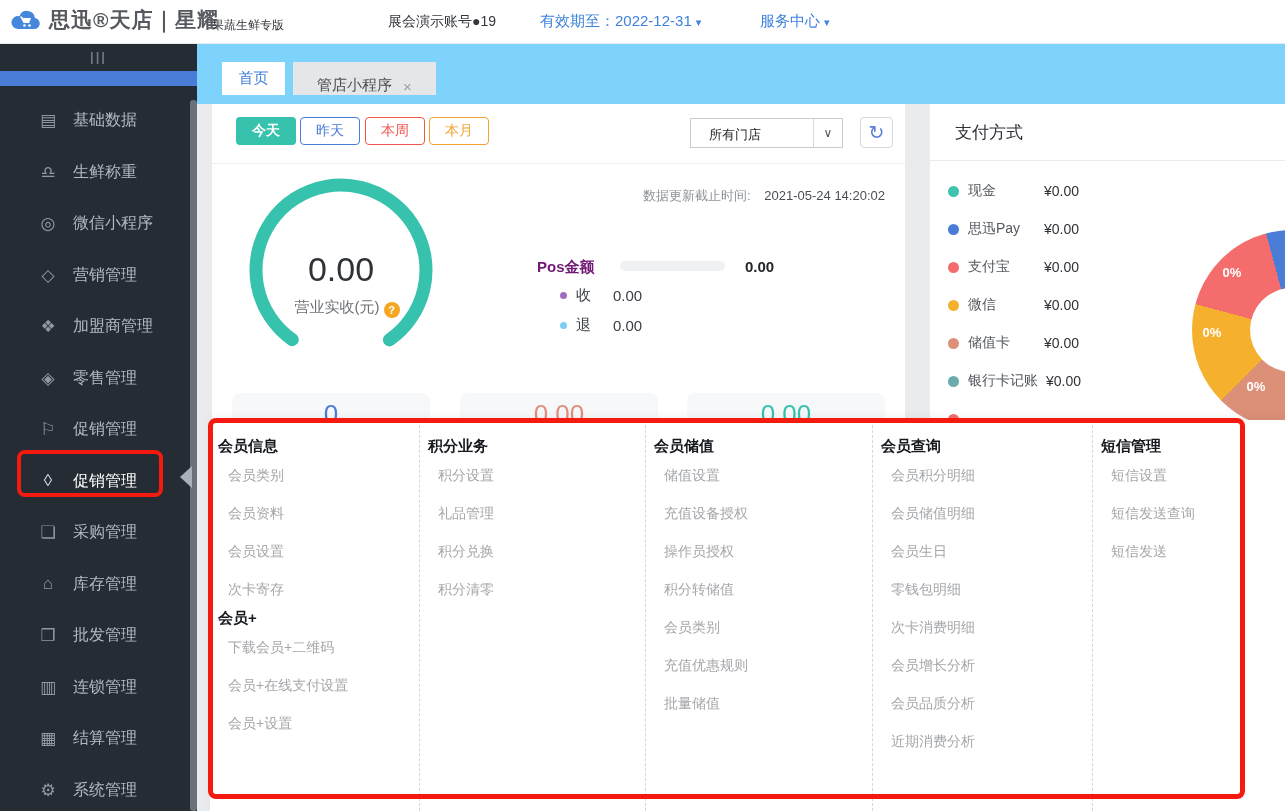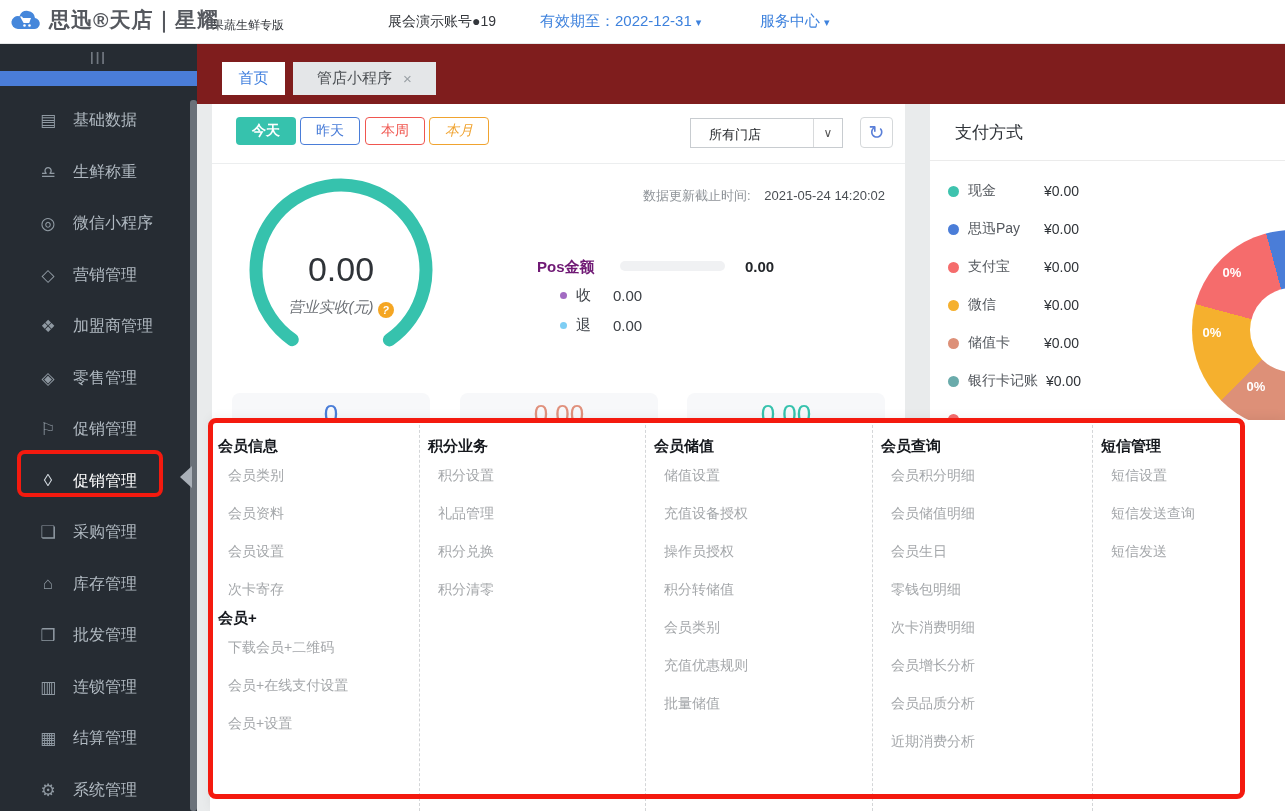--- a/index.html
+++ b/index.html
@@ -20,43 +20,43 @@
   .collapse{height:18px;text-align:center;color:#717880;font-size:13px;font-weight:bold;letter-spacing:2px;padding-top:6px;cursor:pointer;}
   .bluebar{height:15px;background:#4a7dd8;margin-top:4px;}
   .snav{margin-top:9px;}
   .sitem{height:51.5px;display:flex;align-items:center;padding-left:36px;color:#b1bac2;font-size:16px;cursor:pointer;}
   .sitem .ic{width:24px;margin-right:13px;font-size:17px;text-align:center;color:#8f99a2;}
   .sitem.active{color:#ffffff;}
   .sitem.active .ic{color:#d2d9df;}
   .sscroll{position:absolute;right:0;top:57px;width:7px;height:711px;background:#6a7179;border-radius:3px;}
 
   
-  #tabbar{position:absolute;left:197px;top:43px;width:1088px;height:61px;background:#7f1d1d;}
+  #tabbar{position:absolute;left:197px;top:43px;width:1088px;height:61px;background:#7dd3fc;}
   .tab1{position:absolute;left:25px;top:19px;width:63px;height:33px;background:#fff;color:#3e7ede;font-size:15px;display:flex;align-items:center;justify-content:center;cursor:pointer;}
-  .tab2{position:absolute;left:96px;top:19px;width:143px;height:33px;background:#e4e6e8;color:#4a4e52;font-size:15px;display:flex;align-items:center;justify-content:center;gap:11px;cursor:pointer;}
+  .tab2{position:absolute;left:96px;top:19px;width:143px;height:33px;background:#e4e6e8;color:#4a4e52;font-size:15px;display:flex;align-items:flex-end;justify-content:center;gap:11px;cursor:pointer;}
   .tclose{color:#9aa0a5;font-size:15px;cursor:pointer;}
 
   
   #dash{position:absolute;left:212px;top:104px;width:693px;height:707px;background:#fff;z-index:1;}
   .fbtn{position:absolute;top:13px;height:28px;width:60px;border-radius:4px;font-size:14px;display:flex;align-items:center;justify-content:center;box-sizing:border-box;cursor:pointer;}
   .v-today{left:24px;background:#36c2ad;color:#fff;font-weight:bold;}
   .v-yesterday{left:88px;border:1px solid #4a7dd8;color:#4a7dd8;background:#fff;}
   .v-week{left:153px;border:1px solid #f0564f;color:#f0564f;background:#fff;}
-  .v-month{left:217px;border:1px solid #f0a32f;color:#f0a32f;background:#fff;font-style:italic;}
+  .v-month{left:217px;border:1px solid #f0a32f;color:#f0a32f;background:#fff;}
   .selbox{position:absolute;left:478px;top:14px;width:153px;height:30px;background:#fff;border:1px solid #c8ccd0;box-sizing:border-box;display:flex;cursor:pointer;padding-left:10px;}
   .selval{flex:1;font-size:13px;color:#24272b;padding:7px 8px;}
   .selarr{width:28px;border-left:1px solid #d8dadc;display:flex;align-items:center;justify-content:center;color:#555;font-size:12px;}
   .refresh{position:absolute;left:648px;top:13px;width:33px;height:31px;border:1px solid #d5d8da;border-radius:4px;background:#fff;color:#5a7fd8;font-size:19px;display:flex;align-items:center;justify-content:center;box-sizing:border-box;cursor:pointer;}
   .fdiv{position:absolute;left:0;top:59px;width:693px;height:1px;background:#eceeef;}
   .updrow{position:absolute;top:83px;right:20px;font-size:13px;}
   .updlab{color:#8d9297;}
   .updval{color:#4b4f54;margin-left:10px;}
   .gauge{position:absolute;left:29px;top:66px;width:200px;height:200px;}
   .gval{position:absolute;left:29px;top:146px;width:200px;text-align:center;font-size:34px;color:#2f3338;}
-  .glab{position:absolute;left:29px;top:194px;width:200px;text-align:center;font-size:15px;color:#6c7075;font-style:italic;}
+  .glab{position:absolute;left:35px;top:194px;width:200px;text-align:center;font-size:15px;color:#6c7075;}
   .qbadge{display:inline-block;width:16px;height:16px;border-radius:50%;background:#f5a623;color:#fff;font-size:11px;font-weight:bold;line-height:16px;text-align:center;vertical-align:-2px;margin-left:4px;}
   .poslab{position:absolute;left:325px;top:154px;font-size:15px;font-weight:bold;color:#701a75;}
   .posbar{position:absolute;left:408px;top:157px;width:105px;height:10px;background:#f0f1f3;border-radius:5px;}
   .posval{position:absolute;left:533px;top:154px;font-size:15px;font-weight:bold;color:#23262a;}
   .krow{position:absolute;left:348px;font-size:15px;color:#3c4046;display:flex;align-items:center;}
   .krow .dot{width:7px;height:7px;border-radius:50%;margin-right:9px;}
   .krow .kv{margin-left:22px;}
   .kr0{top:182px;} .kr1{top:212px;}
   .card{position:absolute;top:289px;width:198px;height:60px;background:#f7f8fa;border-radius:8px;text-align:center;font-size:26px;padding-top:6px;box-sizing:border-box;}
   .c0{left:20px;color:#4a7dd8;} .c1{left:248px;color:#e0907c;} .c2{left:475px;color:#36c2ad;}

